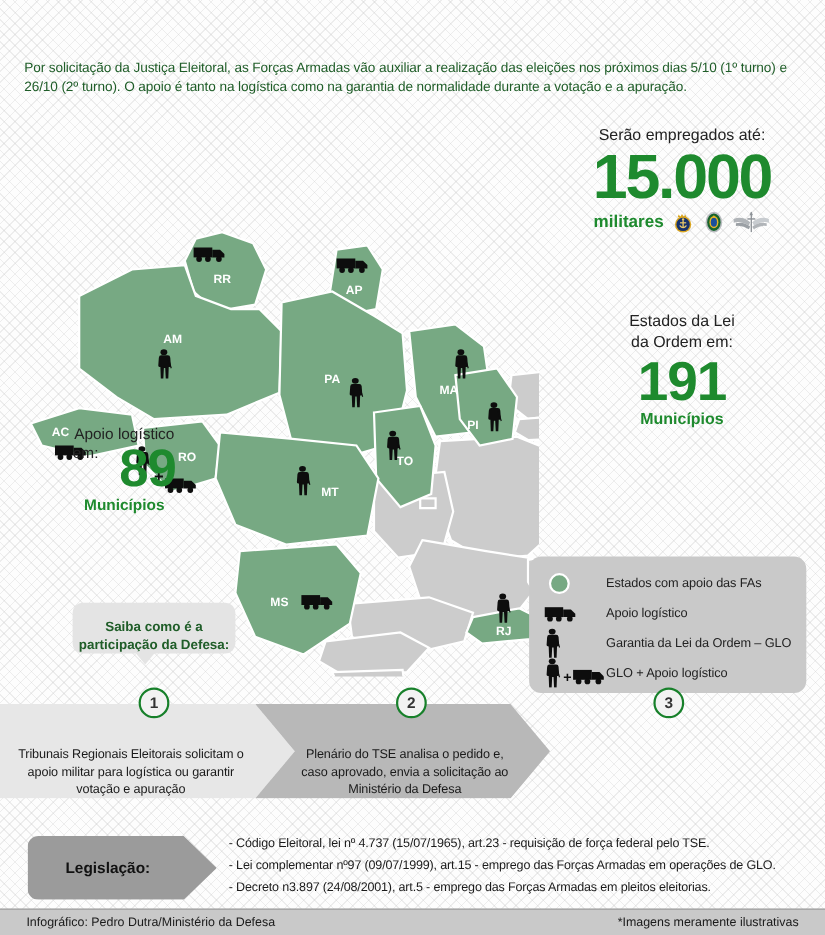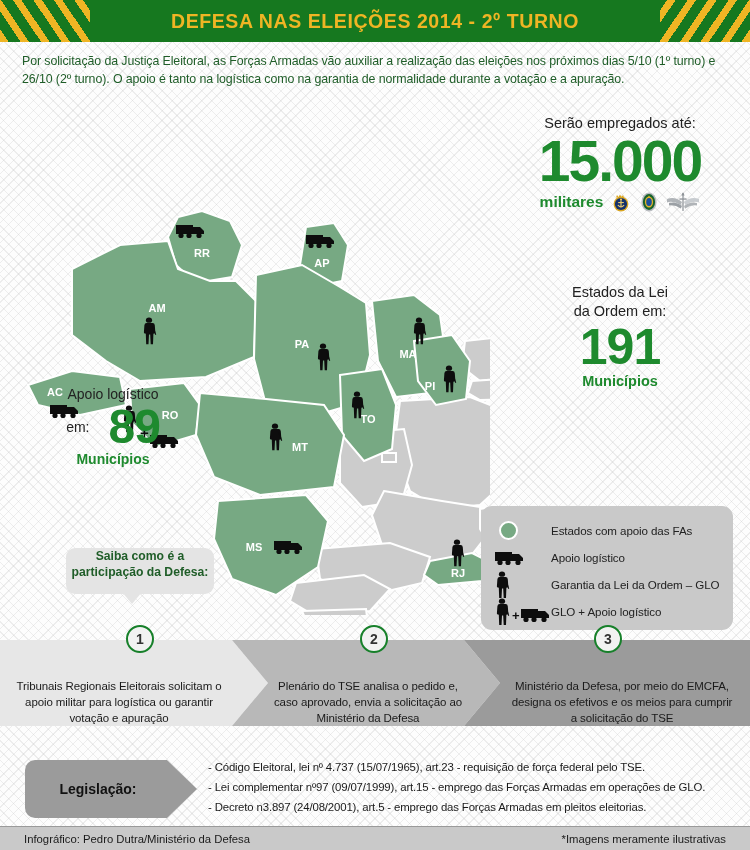--- a/index.html
+++ b/index.html
@@ -114,21 +114,21 @@
   }
   #stat-glo .stat-unit {
     font-size: 14.5px; font-weight: bold; color: #1e8a2e;
   }
 
   #stat-logistico { left: 18px; top: 385px; width: 190px; }
   #stat-logistico .log-line1 {
     font-size: 14px; color: #222; line-height: 18px;
   }
   #stat-logistico .log-row {
-    display: flex; align-items: center; justify-content: center; gap: 19px;
+    display: flex; align-items: flex-start; justify-content: center; gap: 19px;
   }
   #stat-logistico .log-em { font-size: 14px; color: #222; }
   #stat-logistico .stat-number {
     font-size: 48px; font-weight: bold; color: #1e8a2e;
     line-height: 48px; letter-spacing: -1px;
   }
   #stat-logistico .stat-unit {
     font-size: 14px; font-weight: bold; color: #1e8a2e;
   }
 
@@ -158,21 +158,21 @@
     margin-left: 4px;
   }
 
   
   #saiba {
     position: absolute;
     left: 66px; top: 548px;
     width: 148px; height: 46px;
     background: #e4e4e4;
     border-radius: 9px;
-    display: flex; align-items: flex-start; justify-content: center;
+    display: flex; align-items: flex-end; justify-content: center;
     text-align: center;
   }
   #saiba-text {
     font-size: 12.2px; font-weight: bold; color: #1f5d28; line-height: 16px;
   }
   #saiba-tail {
     position: absolute; left: 122px; top: 592px;
     width: 0; height: 0;
     border-left: 10px solid transparent;
     border-right: 10px solid transparent;
@@ -258,25 +258,20 @@
     display: flex; align-items: center; justify-content: space-between;
     padding: 0 24px;
   }
   .footer-text { font-size: 11.3px; color: #1a1a1a; }
 </style>
 </head>
 <body>
 
 <div id="page">
 
-  <div id="header">
-    <div class="stripes-left"></div>
-    <div class="stripes-right"></div>
-    <div id="header-title">DEFESA NAS ELEIÇÕES 2014 - 2º TURNO</div>
-  </div>
 
   <div id="intro">Por solicitação da Justiça Eleitoral, as Forças Armadas vão auxiliar a realização das eleições nos próximos dias 5/10 (1º turno) e 26/10 (2º turno). O apoio é tanto na logística como na garantia de normalidade durante a votação e a apuração.</div>
 
   <div id="map-wrap">
     <svg id="map-svg" viewBox="0 0 480 510" xmlns="http://www.w3.org/2000/svg">
       <defs>
         <g id="truck-glyph">
           <rect x="0" y="4" width="17" height="9" fill="#0d0d0d"></rect>
           <path d="M17 6 h7 l4 4 v3 h-11 z" fill="#0d0d0d"></path>
           <circle cx="5" cy="14.5" r="2.6" fill="#0d0d0d"></circle>
@@ -486,23 +481,20 @@
   </div>
   <div id="saiba-tail"></div>
 
   <div id="steps">
     <div class="step" id="step1">
       <div class="step-text">Tribunais Regionais Eleitorais solicitam o apoio militar para logística ou garantir votação e apuração</div>
     </div>
     <div class="step" id="step2">
       <div class="step-text">Plenário do TSE analisa o pedido e, caso aprovado, envia a solicitação ao Ministério da Defesa</div>
     </div>
-    <div class="step" id="step3">
-      <div class="step-text">Ministério da Defesa, por meio do EMCFA, designa os efetivos e os meios para cumprir a solicitação do TSE</div>
-    </div>
   </div>
   <div class="step-badge" id="badge1">1</div>
   <div class="step-badge" id="badge2">2</div>
   <div class="step-badge" id="badge3">3</div>
 
   <div id="legislacao-tag">
     <span id="legislacao-tag-text">Legislação:</span>
   </div>
   <div id="legislacao-items">
     <div class="leg-item">- Código Eleitoral, lei nº 4.737 (15/07/1965), art.23 - requisição de força federal pelo TSE.</div>

